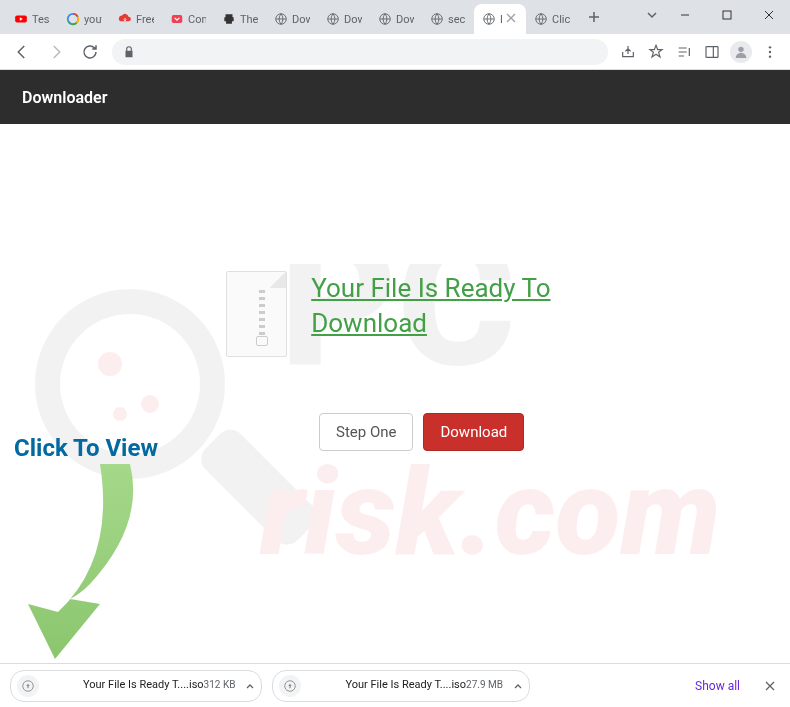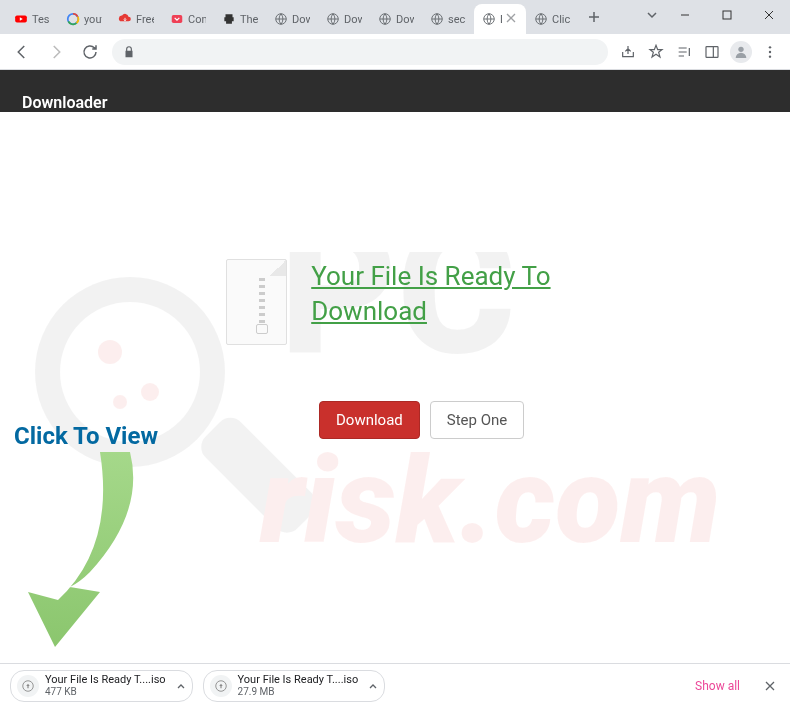--- a/index.html
+++ b/index.html
@@ -21,21 +21,21 @@
 .addr-bar { height: 36px; background: #fff; display: flex; align-items: center; padding: 0 10px; gap: 10px; border-bottom: 1px solid #dadce0; }
 .nav-btn { width: 24px; height: 24px; display: flex; align-items: center; justify-content: center; color: #5f6368; }
 .nav-btn.disabled { color: #bbb; }
 .omnibox { flex: 1; height: 26px; background: #f1f3f4; border-radius: 13px; display: flex; align-items: center; padding: 0 10px; gap: 8px; }
 .lock-icon { width: 14px; height: 14px; color: #5f6368; }
 .addr-actions { display: flex; gap: 8px; align-items: center; }
 .addr-icon { width: 20px; height: 20px; display: flex; align-items: center; justify-content: center; color: #5f6368; }
 .avatar { width: 22px; height: 22px; border-radius: 50%; background: #e8eaed; display: flex; align-items: center; justify-content: center; }
 
 
-.page-header { background: #2d2d2d; color: #fff; height: 42px; display: flex; align-items: flex-end; padding: 0 22px; }
+.page-header { background: #2d2d2d; color: #fff; height: 54px; display: flex; align-items: center; padding: 0 22px; }
 .page-header-title { font-weight: 600; font-size: 16px; }
 
 
 .content { position: relative; height: 548px; background: #fff; }
 
 
 .watermark { position: absolute; top: 140px; left: 0; width: 790px; pointer-events: none; opacity: 0.08; }
 
 
 .main-block { position: absolute; left: 226px; top: 147px; width: 400px; }
@@ -53,26 +53,26 @@
 .btn-secondary { background: #fff; color: #555; border: 1px solid #ccc; }
 
 
 .click-view { position: absolute; left: 14px; top: 310px; font-size: 24px; font-weight: 700; color: #0369a1; }
 .arrow-wrap { position: absolute; left: 20px; top: 340px; }
 
 
 .downloads-bar { position: absolute; bottom: 0; left: 0; right: 0; height: 44px; border-top: 1px solid #dadce0; background: #fff; display: flex; align-items: center; padding: 0 10px; gap: 10px; }
 .dl-chip { display: flex; align-items: center; border: 1px solid #dadce0; border-radius: 14px; height: 32px; padding: 0 6px 0 6px; gap: 6px; min-width: 170px; }
 .dl-icon { width: 22px; height: 22px; border-radius: 50%; background: #f1f3f4; display: flex; align-items: center; justify-content: center; }
-.dl-text { display: flex; flex-direction: column; line-height: 1.1; }
+.dl-text { display: flex; flex-direction: row; line-height: 1.1; margin-left: 38px; }
 .dl-name { font-size: 11px; color: #202124; }
 .dl-size { font-size: 10px; color: #5f6368; }
 .dl-chev { color: #5f6368; margin-left: 4px; }
 .dl-spacer { flex: 1; }
-.show-all { color: #ec4899; font-size: 12px; padding: 4px 10px; cursor: pointer; }
+.show-all { color: #6d28d9; font-size: 12px; padding: 4px 10px; cursor: pointer; }
 .dl-close { width: 20px; height: 20px; display: flex; align-items: center; justify-content: center; color: #5f6368; cursor: pointer; }
 
 svg { display: block; }
 </style>
 </head>
 <body>
 
 <div class="tab-strip">
   <div class="tab">
     <span class="favicon">
@@ -288,22 +288,22 @@
 
   <div class="main-block">
     <div class="file-row">
       <div class="file-icon-box">
         <div class="zip-line"></div>
         <div class="zip-pull"></div>
       </div>
       <div class="headline">Your File Is Ready To Download</div>
     </div>
     <div class="btn-row">
+      <div class="btn btn-secondary">Step One</div>
       <div class="btn btn-primary">Download</div>
-      <div class="btn btn-secondary">Step One</div>
     </div>
   </div>
 
   <div class="click-view">Click To View</div>
 
   <div class="arrow-wrap">
     <svg width="150" height="200" viewBox="0 0 150 200">
       <defs>
         <linearGradient id="ag" x1="0" y1="0" x2="0" y2="1">
           <stop offset="0" stop-color="#a5d88a"></stop>
@@ -319,21 +319,21 @@
 <div class="downloads-bar">
   <div class="dl-chip">
     <div class="dl-icon">
       <svg width="14" height="14" viewBox="0 0 24 24" fill="none" stroke="#888" stroke-width="1.5">
           <circle cx="12" cy="12" r="9"></circle>
           <path d="M12 8l-3 4h2v4h2v-4h2z" fill="#888" stroke="none"></path>
         </svg>
     </div>
     <div class="dl-text">
       <span class="dl-name">Your File Is Ready T....iso</span>
-      <span class="dl-size">477 KB</span>
+      <span class="dl-size">312 KB</span>
     </div>
     <span class="dl-chev">
         <svg width="10" height="10" viewBox="0 0 10 10">
           <path d="M2 7l3-3 3 3" stroke="#5f6368" stroke-width="1.3" fill="none"></path>
         </svg>
       </span>
   </div>
   <div class="dl-chip">
     <div class="dl-icon">
       <svg width="14" height="14" viewBox="0 0 24 24" fill="none" stroke="#888" stroke-width="1.5">

